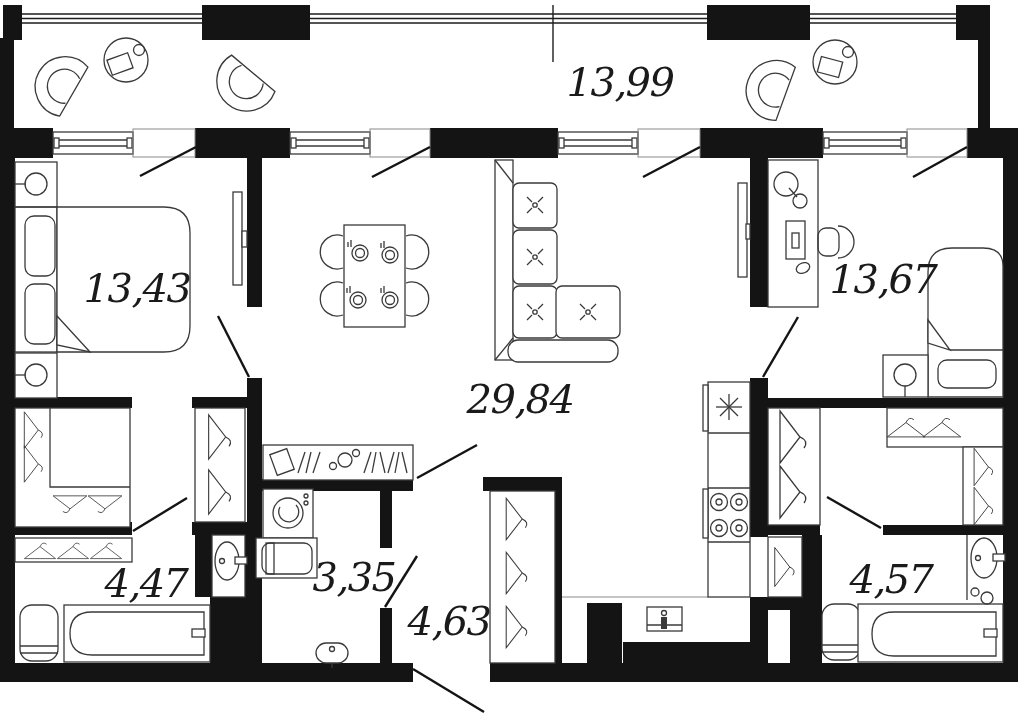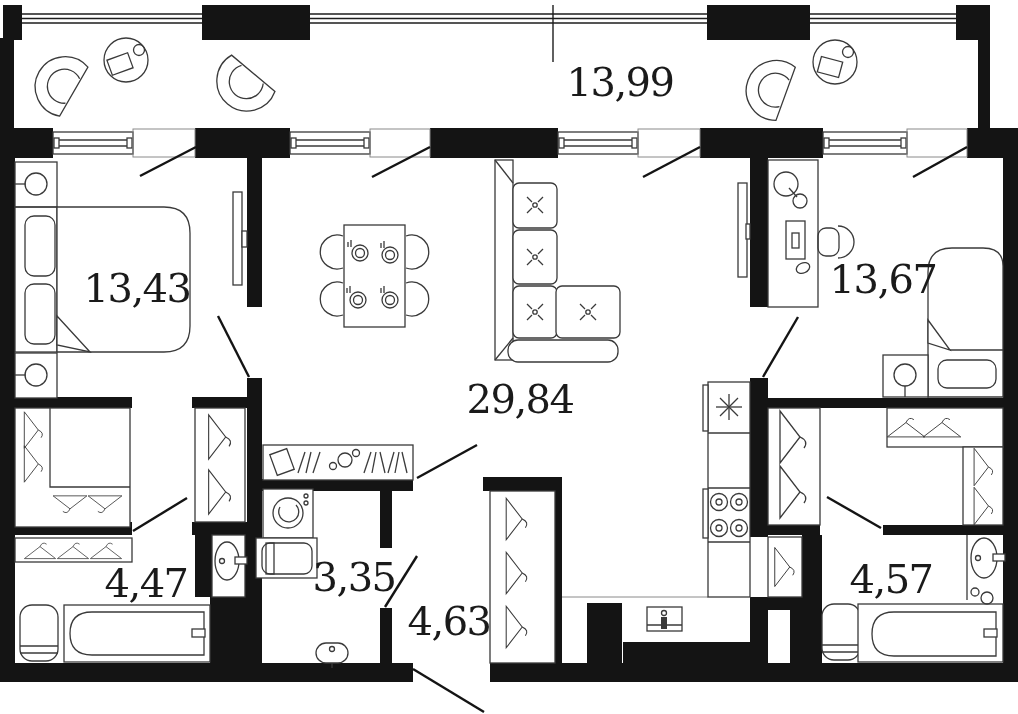--- a/index.html
+++ b/index.html
@@ -1,17 +1,17 @@
 <!DOCTYPE html>
 <html><head>
 <meta charset="utf-8">
 <style>
   html,body{margin:0;padding:0;background:#ffffff;}
   .stage{width:1018px;height:714px;position:relative;background:#fff;overflow:hidden;
-         font-family:"DejaVu Serif","Liberation Serif",serif;}
+         font-family:"DejaVu Serif","Liberation Serif",serif;font-style:italic;}
   svg{display:block;}
   .wall{fill:#141414;stroke:none;}
   .thin{fill:#ffffff;stroke:#3a3a3a;stroke-width:1.3;}
   .thinN{fill:none;stroke:#3a3a3a;stroke-width:1.3;}
   .hair{fill:none;stroke:#8a8a8a;stroke-width:1;}
   .door{fill:none;stroke:#141414;stroke-width:2.4;}
   .rail{fill:none;stroke:#1d1d1d;stroke-width:1.4;}
   .lbl{font-family:"DejaVu Serif","Liberation Serif",serif;font-size:40px;
        fill:#1a1a1a;text-anchor:middle;letter-spacing:-1.5px;}
 </style>

